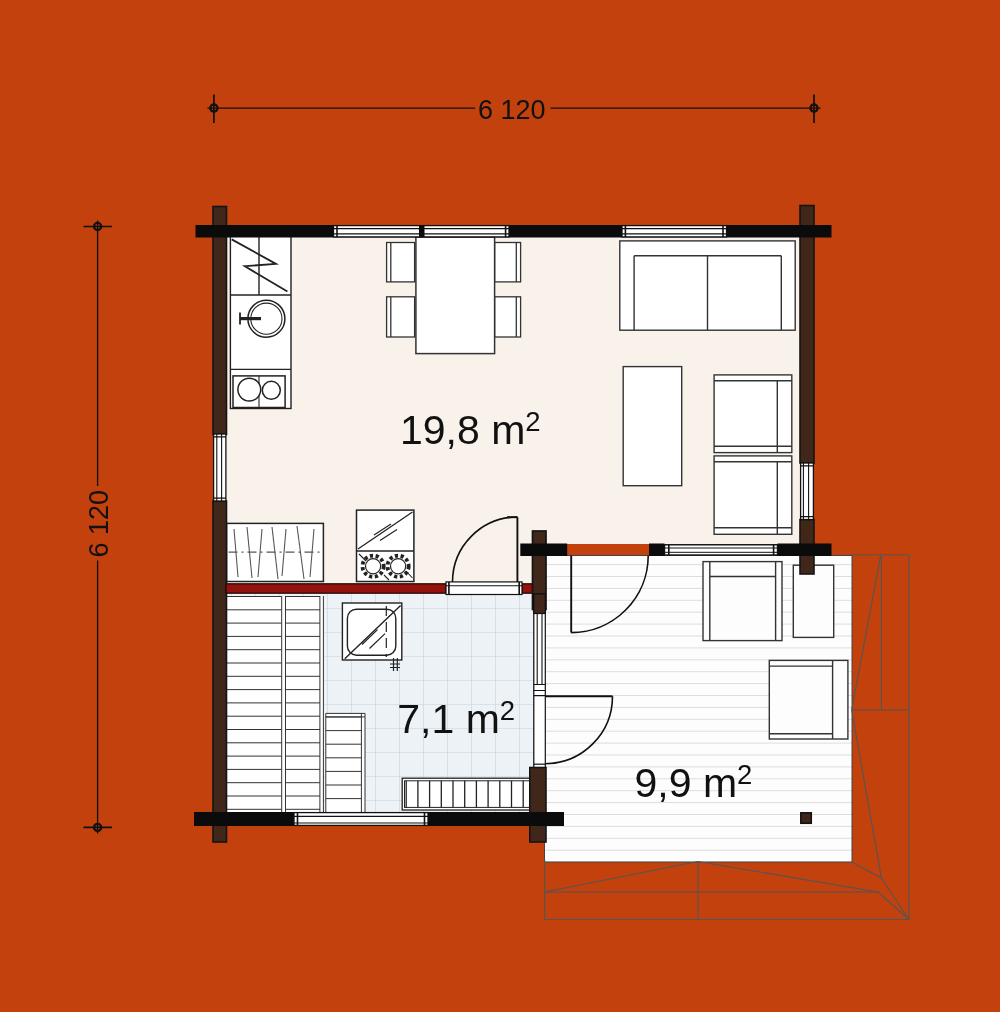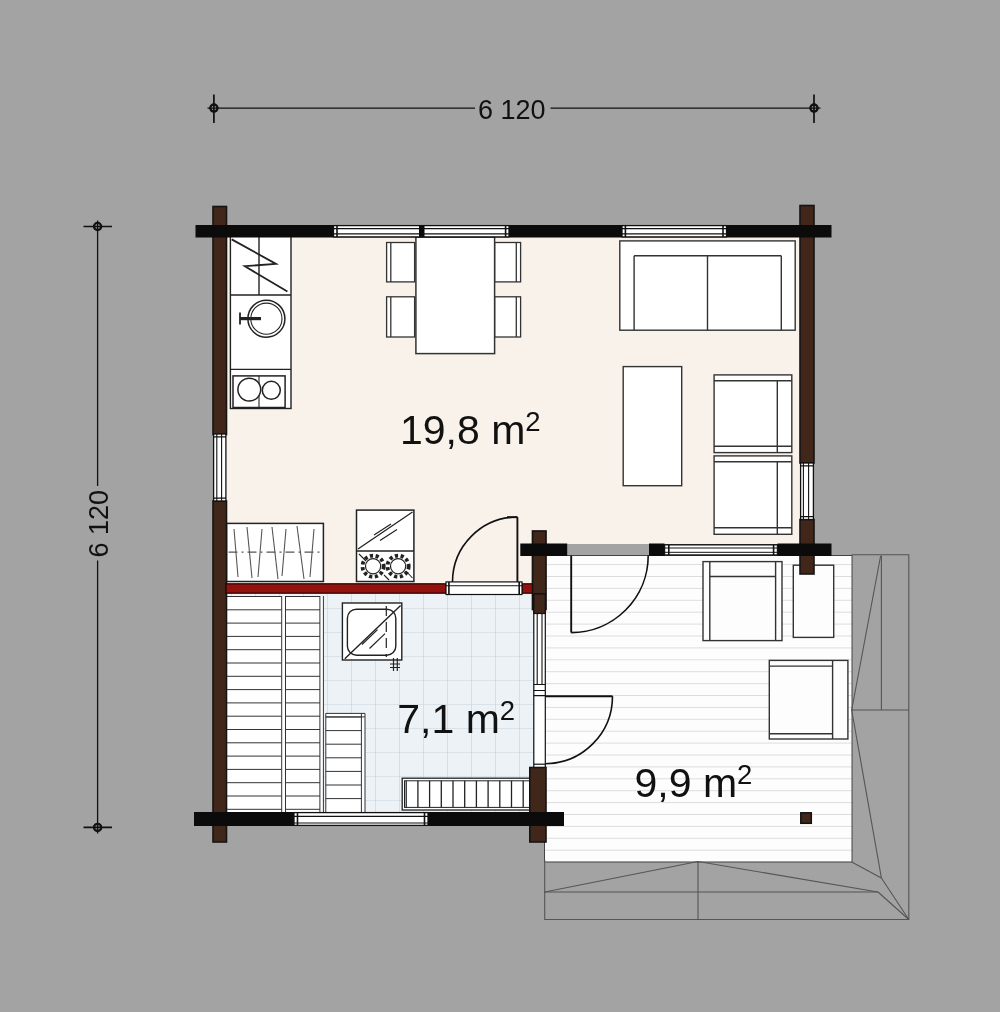--- a/index.html
+++ b/index.html
@@ -1,15 +1,15 @@
 <!DOCTYPE html>
 <html><head><meta charset="utf-8">
 <style>
 html,body{margin:0;padding:0;background:#ffffff;}
-#page{position:relative;width:1000px;height:1012px;background:#a3a3a3;overflow:hidden;
+#page{position:relative;width:1000px;height:1012px;background:#c2410c;overflow:hidden;
 font-family:"Liberation Sans", sans-serif;}
 </style></head><body>
 <div id="page">
 <svg width="1000" height="1012" viewBox="0 0 1000 1012">
 <defs>
 <pattern id="tiles" x="15" y="8" width="24" height="24" patternUnits="userSpaceOnUse">
   <rect width="24" height="24" fill="#ecf2f6"></rect>
   <path d="M0 0H24M0 0V24" stroke="#c6d3da" stroke-width="1.2" fill="none"></path>
 </pattern>
 <pattern id="planks" x="0" y="4.8" width="12" height="11.9" patternUnits="userSpaceOnUse">

